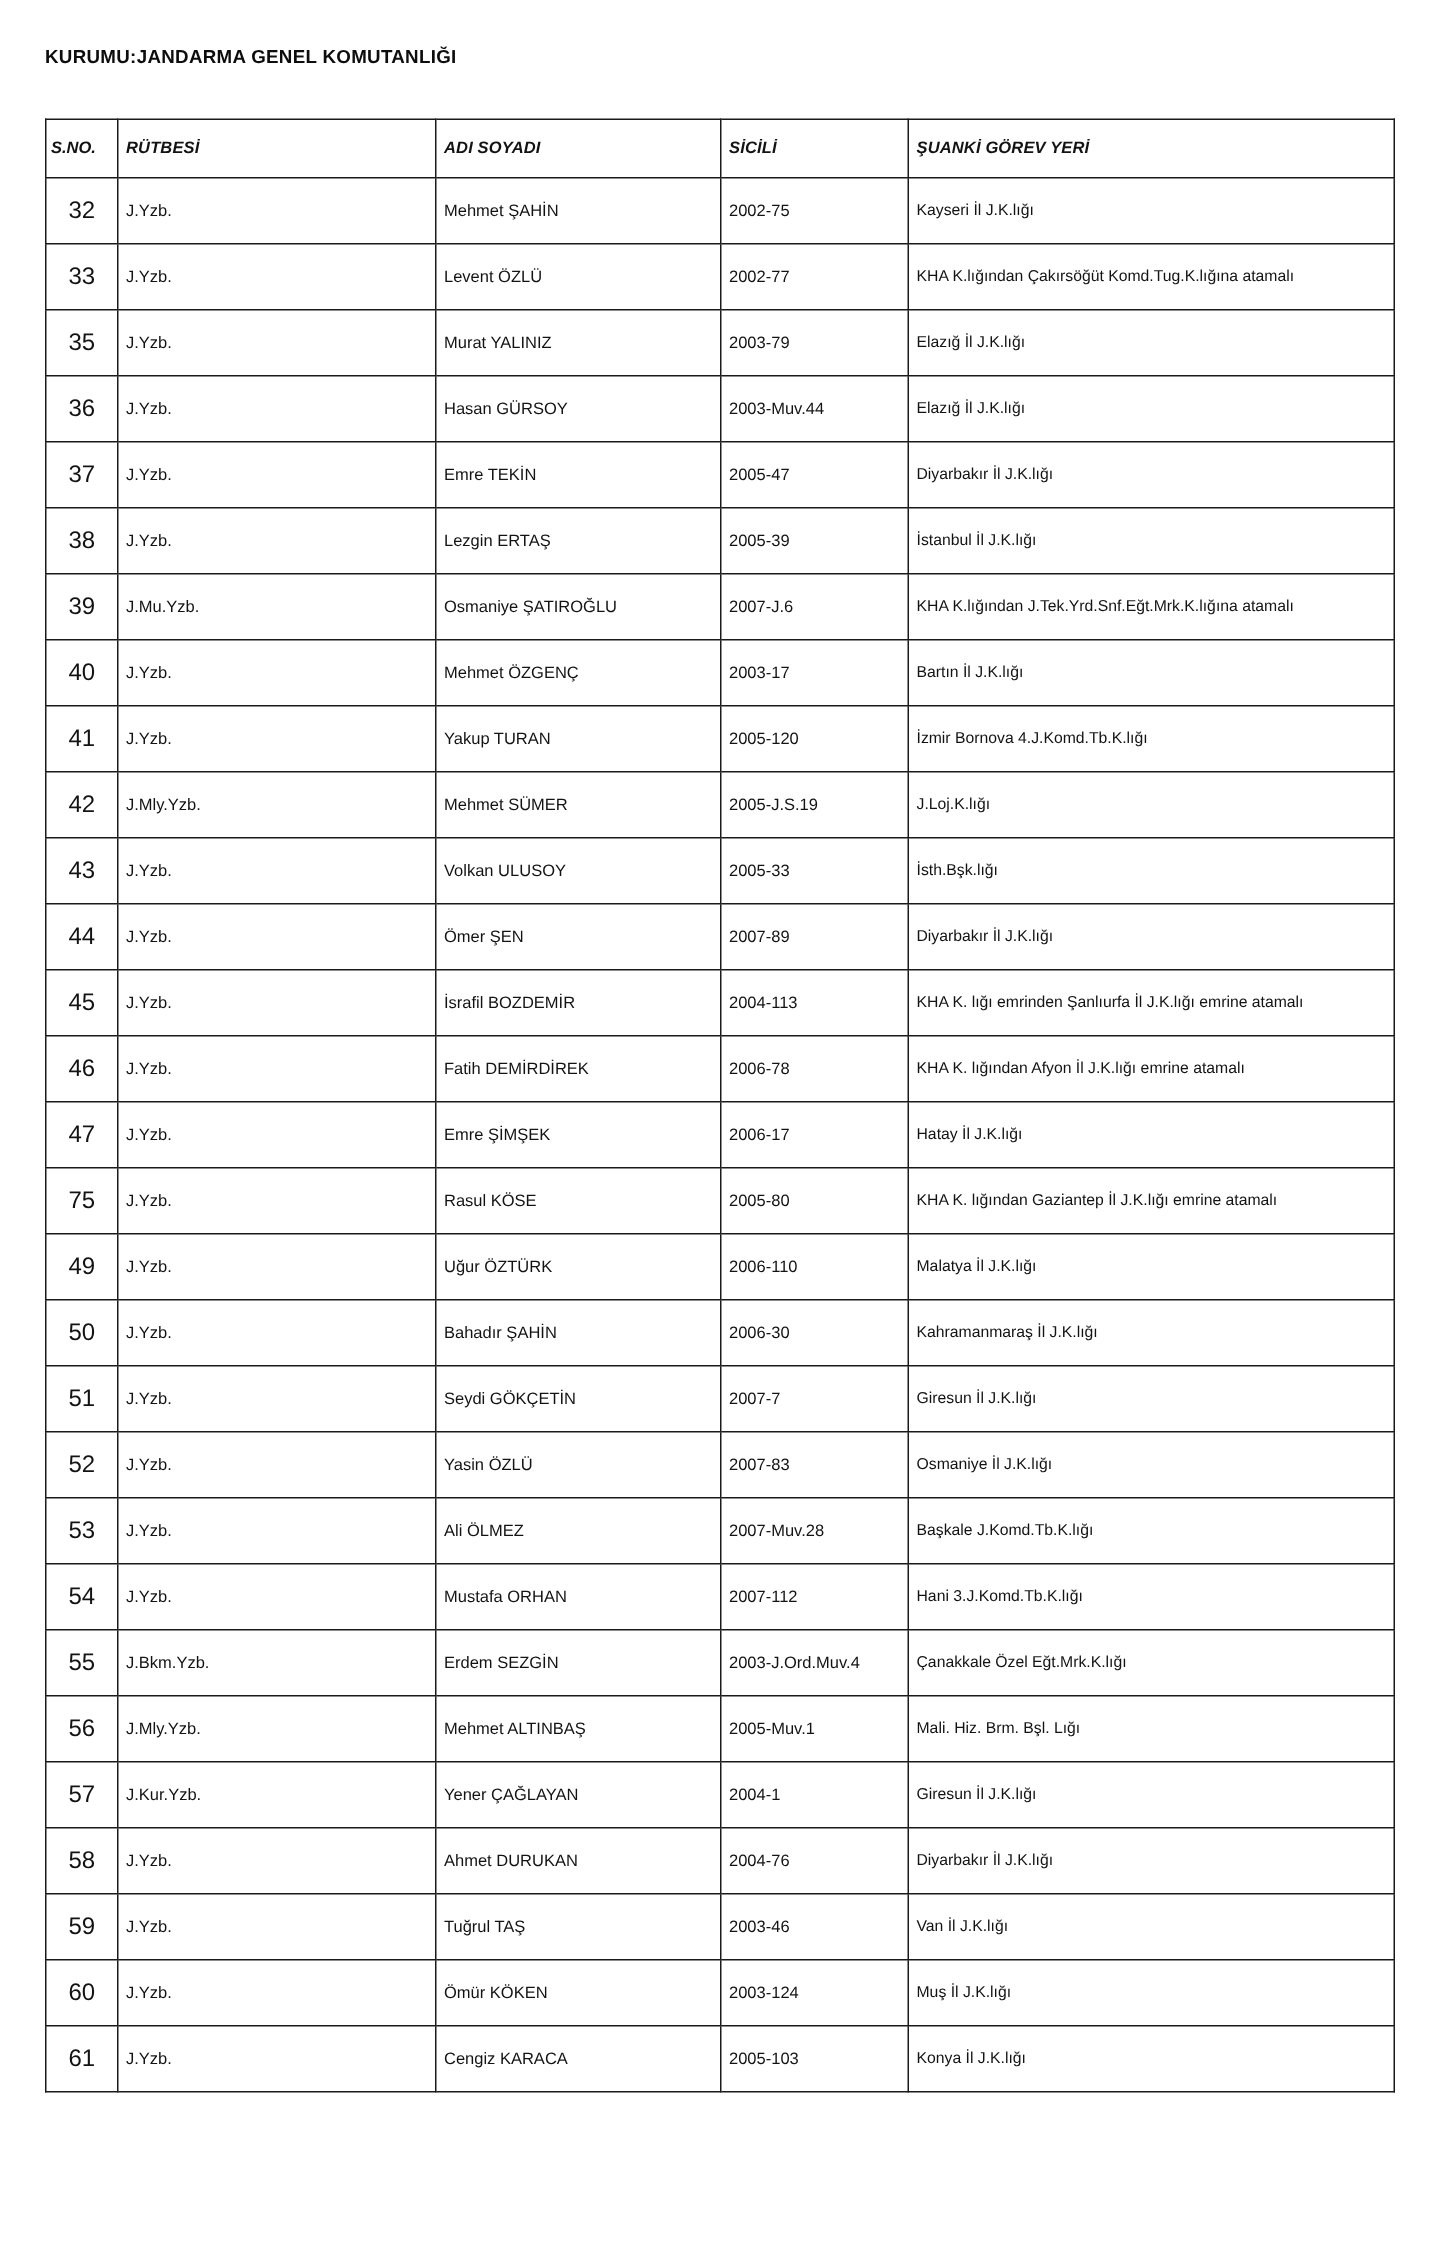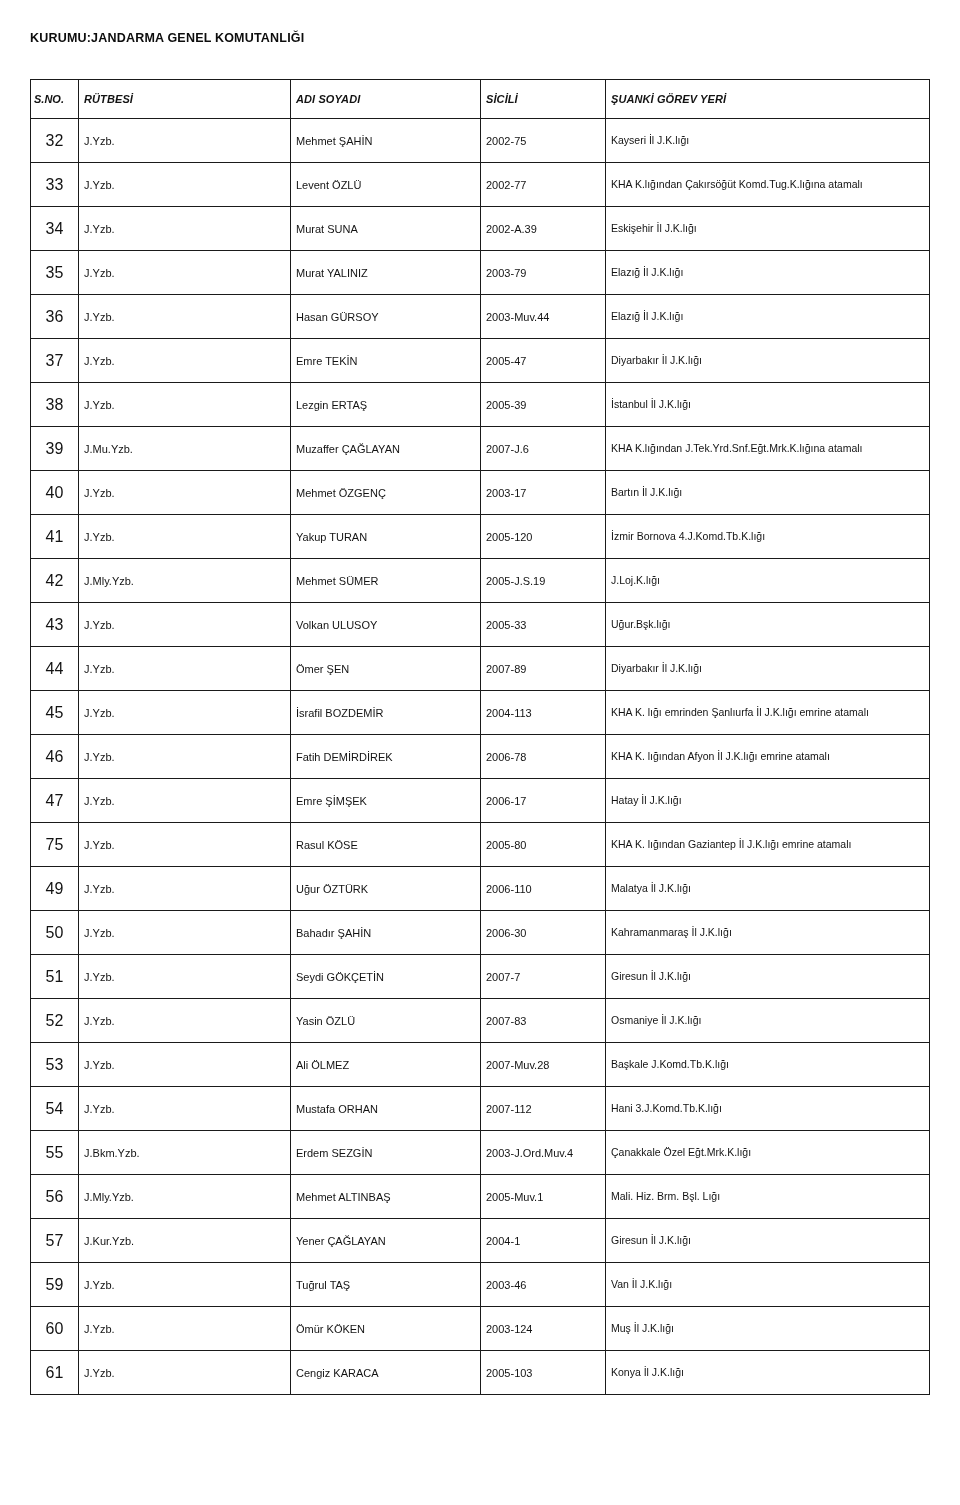--- a/index.html
+++ b/index.html
@@ -123,27 +123,20 @@
             <td class="c-duty">Kayseri İl J.K.lığı</td>
           </tr>
           <tr>
             <td class="c-sno">33</td>
             <td class="c-rank">J.Yzb.</td>
             <td class="c-name">Levent ÖZLÜ</td>
             <td class="c-sicil">2002-77</td>
             <td class="c-duty">KHA K.lığından Çakırsöğüt Komd.Tug.K.lığına atamalı</td>
           </tr>
           <tr>
-            <td class="c-sno">34</td>
-            <td class="c-rank">J.Yzb.</td>
-            <td class="c-name">Murat SUNA</td>
-            <td class="c-sicil">2002-A.39</td>
-            <td class="c-duty">Eskişehir İl J.K.lığı</td>
-          </tr>
-          <tr>
             <td class="c-sno">35</td>
             <td class="c-rank">J.Yzb.</td>
             <td class="c-name">Murat  YALINIZ</td>
             <td class="c-sicil">2003-79</td>
             <td class="c-duty">Elazığ İl J.K.lığı</td>
           </tr>
           <tr>
             <td class="c-sno">36</td>
             <td class="c-rank">J.Yzb.</td>
             <td class="c-name">Hasan GÜRSOY</td>
@@ -160,21 +153,21 @@
           <tr>
             <td class="c-sno">38</td>
             <td class="c-rank">J.Yzb.</td>
             <td class="c-name">Lezgin ERTAŞ</td>
             <td class="c-sicil">2005-39</td>
             <td class="c-duty">İstanbul İl J.K.lığı</td>
           </tr>
           <tr>
             <td class="c-sno">39</td>
             <td class="c-rank">J.Mu.Yzb.</td>
-            <td class="c-name">Muzaffer ÇAĞLAYAN</td>
+            <td class="c-name">Osmaniye ŞATIROĞLU</td>
             <td class="c-sicil">2007-J.6</td>
             <td class="c-duty">KHA K.lığından J.Tek.Yrd.Snf.Eğt.Mrk.K.lığına atamalı</td>
           </tr>
           <tr>
             <td class="c-sno">40</td>
             <td class="c-rank">J.Yzb.</td>
             <td class="c-name">Mehmet ÖZGENÇ</td>
             <td class="c-sicil">2003-17</td>
             <td class="c-duty">Bartın İl J.K.lığı</td>
           </tr>
@@ -190,21 +183,21 @@
             <td class="c-rank">J.Mly.Yzb.</td>
             <td class="c-name">Mehmet SÜMER</td>
             <td class="c-sicil">2005-J.S.19</td>
             <td class="c-duty">J.Loj.K.lığı</td>
           </tr>
           <tr>
             <td class="c-sno">43</td>
             <td class="c-rank">J.Yzb.</td>
             <td class="c-name">Volkan ULUSOY</td>
             <td class="c-sicil">2005-33</td>
-            <td class="c-duty">Uğur.Bşk.lığı</td>
+            <td class="c-duty">İsth.Bşk.lığı</td>
           </tr>
           <tr>
             <td class="c-sno">44</td>
             <td class="c-rank">J.Yzb.</td>
             <td class="c-name">Ömer ŞEN</td>
             <td class="c-sicil">2007-89</td>
             <td class="c-duty">Diyarbakır İl J.K.lığı</td>
           </tr>
           <tr class="tall">
             <td class="c-sno">45</td>
@@ -291,20 +284,27 @@
             <td class="c-duty">Mali. Hiz. Brm. Bşl. Lığı</td>
           </tr>
           <tr>
             <td class="c-sno">57</td>
             <td class="c-rank">J.Kur.Yzb.</td>
             <td class="c-name">Yener ÇAĞLAYAN</td>
             <td class="c-sicil">2004-1</td>
             <td class="c-duty">Giresun İl J.K.lığı</td>
           </tr>
           <tr>
+            <td class="c-sno">58</td>
+            <td class="c-rank">J.Yzb.</td>
+            <td class="c-name">Ahmet DURUKAN</td>
+            <td class="c-sicil">2004-76</td>
+            <td class="c-duty">Diyarbakır İl J.K.lığı</td>
+          </tr>
+          <tr>
             <td class="c-sno">59</td>
             <td class="c-rank">J.Yzb.</td>
             <td class="c-name">Tuğrul TAŞ</td>
             <td class="c-sicil">2003-46</td>
             <td class="c-duty">Van  İl J.K.lığı</td>
           </tr>
           <tr>
             <td class="c-sno">60</td>
             <td class="c-rank">J.Yzb.</td>
             <td class="c-name">Ömür KÖKEN</td>

